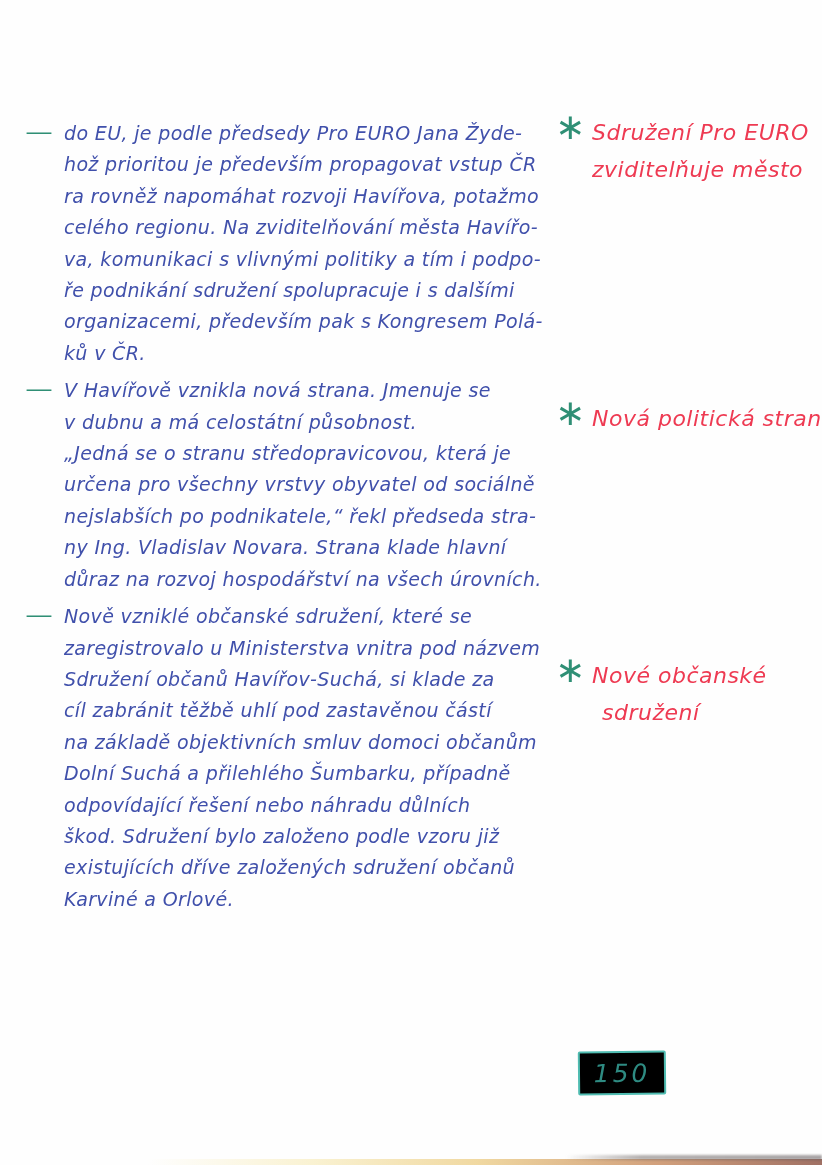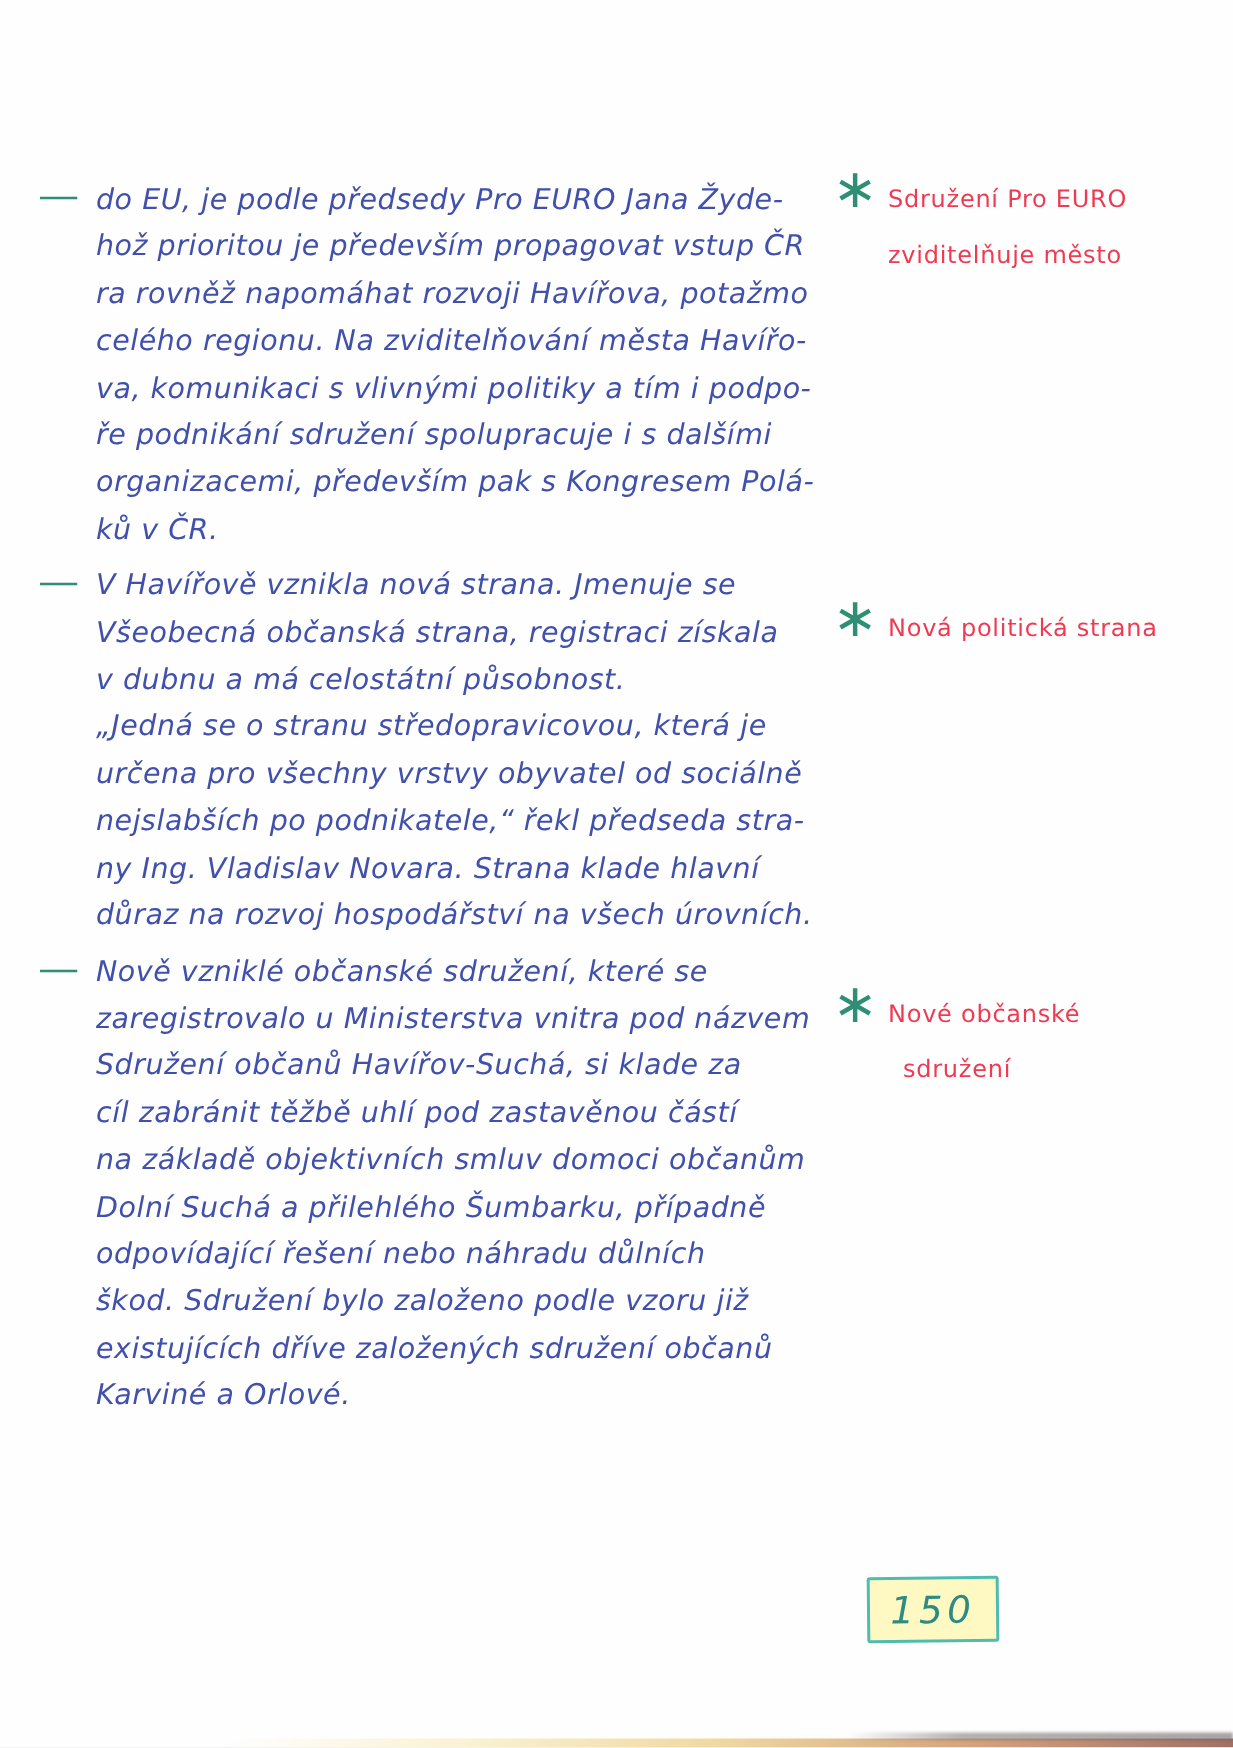--- a/index.html
+++ b/index.html
@@ -27,22 +27,23 @@
     font-style:italic;
     color:var(--ink-blue,#4050ab);
     font-size:19px;
     line-height:31.4px;
     letter-spacing:0.35px;
     white-space:nowrap;
   }
   
   .annotation{position:absolute;left:592px;}
   .annotation .note-line{
+    font-style:italic;
     color:var(--ink-red,#ee3a52);
-    font-size:16px;
+    font-size:22px;
     line-height:37px;
     letter-spacing:0.5px;
     white-space:nowrap;
   }
   .asterisk-marker{
     position:absolute;left:-37px;top:-5px;
     color:var(--ink-green,#2f8f75);
     font-size:36px;font-style:normal;line-height:1;
   }
   .annotation.a1{top:114px;}
@@ -50,21 +51,21 @@
   .annotation.a3{top:657px;}
   .annotation.a3 .note-line:nth-of-type(2){margin-left:10px;}
   
   .page-number-box{
     position:absolute;left:578px;top:1051px;
     width:84px;height:40px;
     border:2px solid var(--box-teal,#4fbcb1);
     border-radius:2px;
     display:flex;align-items:center;justify-content:center;
     transform:rotate(-0.6deg);
-    background:#fef9c3;
+    background:#000000;
   }
   .page-number{
     color:var(--number-teal,#2e8b82);
     font-size:25px;font-style:italic;letter-spacing:3px;
   }
   
   .scan-edge{
     position:absolute;left:0;bottom:0;width:100%;height:6px;
     background:linear-gradient(to right,
       rgba(255,255,255,0) 18%,
@@ -95,21 +96,20 @@
         <div class="hand-line">ra rovněž napomáhat rozvoji Havířova, potažmo</div>
         <div class="hand-line">celého regionu. Na zviditelňování města Havířo-</div>
         <div class="hand-line">va, komunikaci s vlivnými politiky a tím i podpo-</div>
         <div class="hand-line">ře podnikání sdružení spolupracuje i s dalšími</div>
         <div class="hand-line">organizacemi, především pak s Kongresem Polá-</div>
         <div class="hand-line">ků v ČR.</div>
       </div>
       <div class="paragraph">
         <span class="dash-marker">—</span>
         <div class="hand-line">V Havířově vznikla nová strana. Jmenuje se</div>
-        <div class="hand-line">Všeobecná občanská strana, registraci získala</div>
         <div class="hand-line">v dubnu a má celostátní působnost.</div>
         <div class="hand-line">„Jedná se o stranu středopravicovou, která je</div>
         <div class="hand-line">určena pro všechny vrstvy obyvatel od sociálně</div>
         <div class="hand-line">nejslabších po podnikatele,“ řekl předseda stra-</div>
         <div class="hand-line">ny Ing. Vladislav Novara. Strana klade hlavní</div>
         <div class="hand-line">důraz na rozvoj hospodářství na všech úrovních.</div>
       </div>
       <div class="paragraph">
         <span class="dash-marker">—</span>
         <div class="hand-line">Nově vzniklé občanské sdružení, které se</div>

